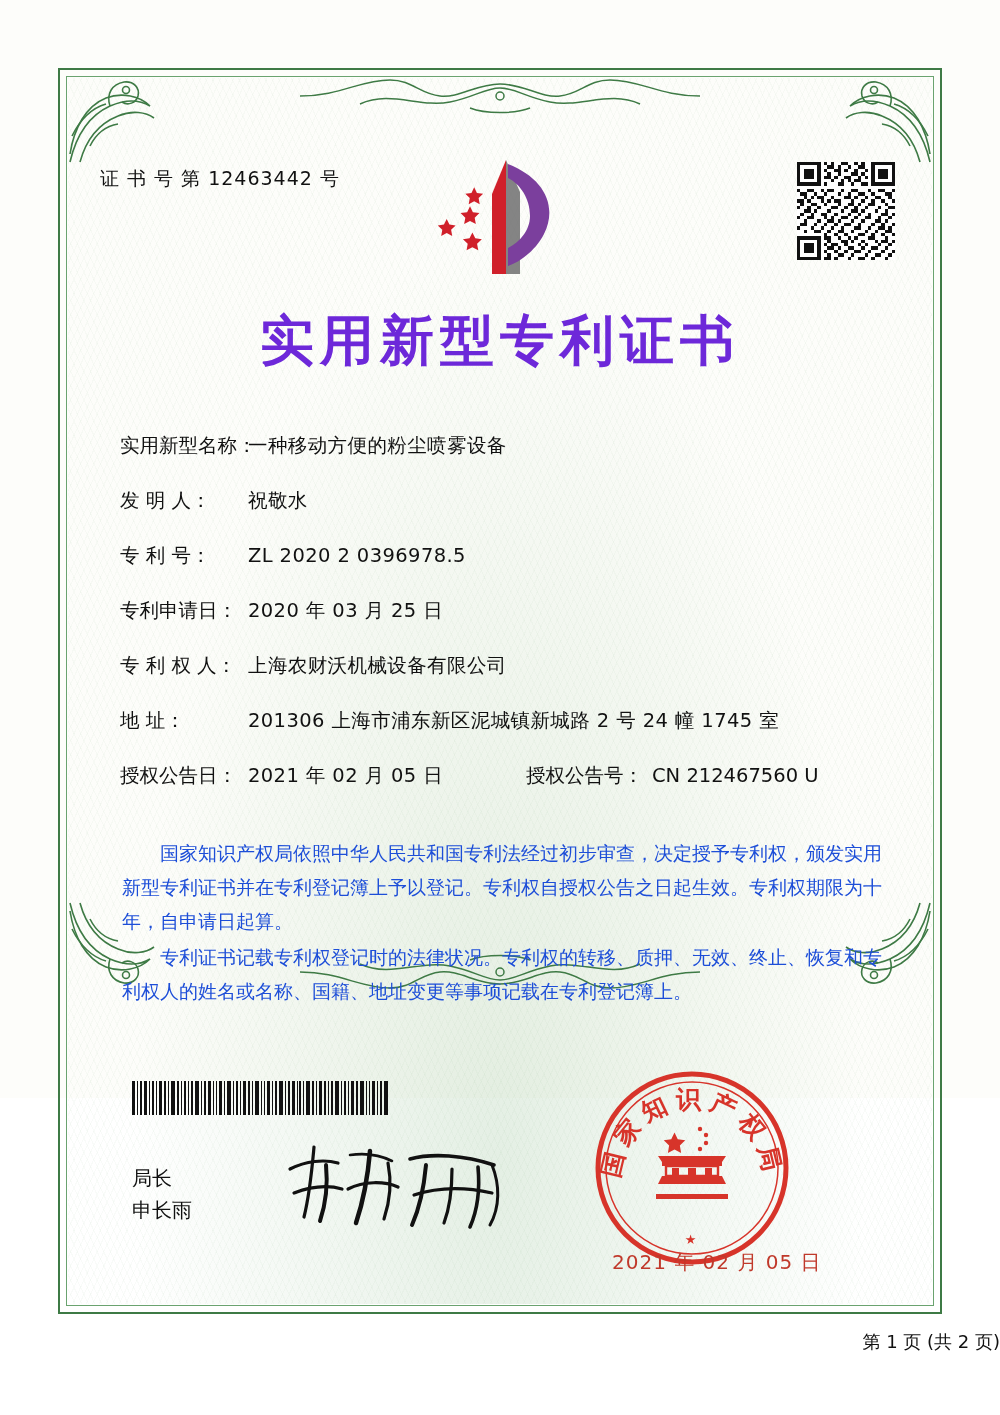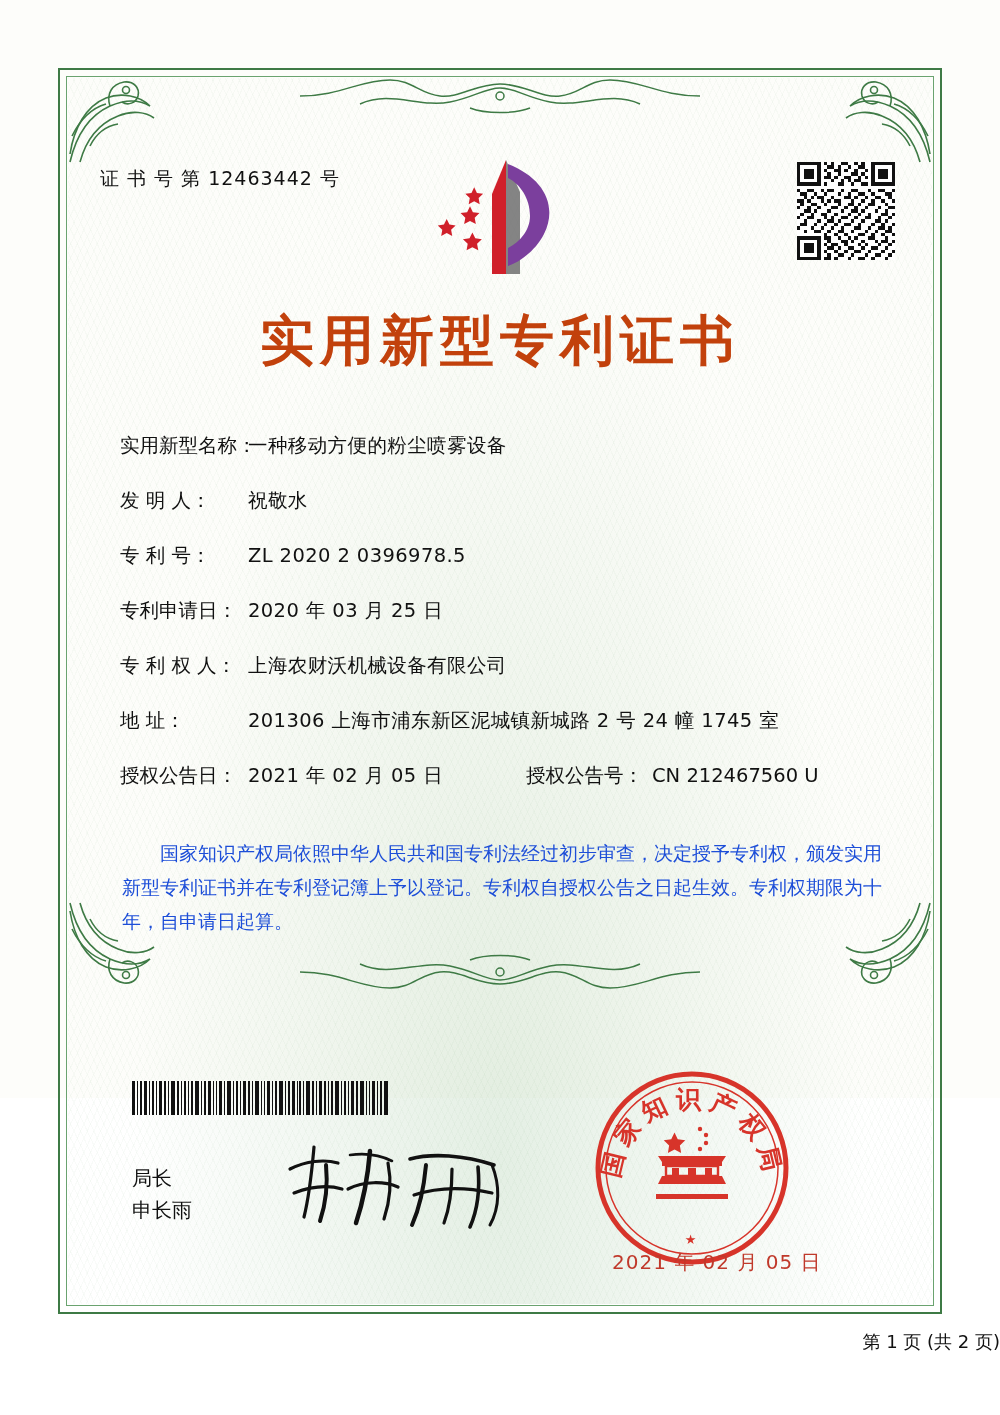--- a/index.html
+++ b/index.html
@@ -100,21 +100,21 @@
   }
   .qr svg { width:100%; height:100%; display:block; }
 
   .title {
     position: absolute;
     left: 0; right: 0; top: 305px;
     text-align: center;
     font-size: 54px;
     font-weight: bold;
     letter-spacing: 6px;
-    color: #c2410c;
+    color: #6d28d9;
     font-family: "DejaVu Sans", sans-serif;
   }
 
   
   .fields {
     position: absolute;
     left: 120px; top: 432px;
     width: 760px;
   }
   .field {
@@ -567,20 +567,21 @@
     <div class="field two">
       <span class="lbl">授权公告日：</span>
       <span class="val">2021 年 02 月 05 日</span>
       <span class="lbl2">授权公告号：</span>
       <span class="val2">CN 212467560 U</span>
     </div>
   </div>
 
   <div class="paras">
     <p>国家知识产权局依照中华人民共和国专利法经过初步审查，决定授予专利权，颁发实用新型专利证书并在专利登记簿上予以登记。专利权自授权公告之日起生效。专利权期限为十年，自申请日起算。</p>
+    <p>专利证书记载专利权登记时的法律状况。专利权的转移、质押、无效、终止、恢复和专利权人的姓名或名称、国籍、地址变更等事项记载在专利登记簿上。</p>
   </div>
 
   <div class="barcode">
     <i style="width:3px"></i>
       <i style="width:1px"></i>
       <i style="width:2px"></i>
       <i style="width:4px"></i>
     <i style="width:1px"></i>
       <i style="width:2px"></i>
       <i style="width:1px"></i>

